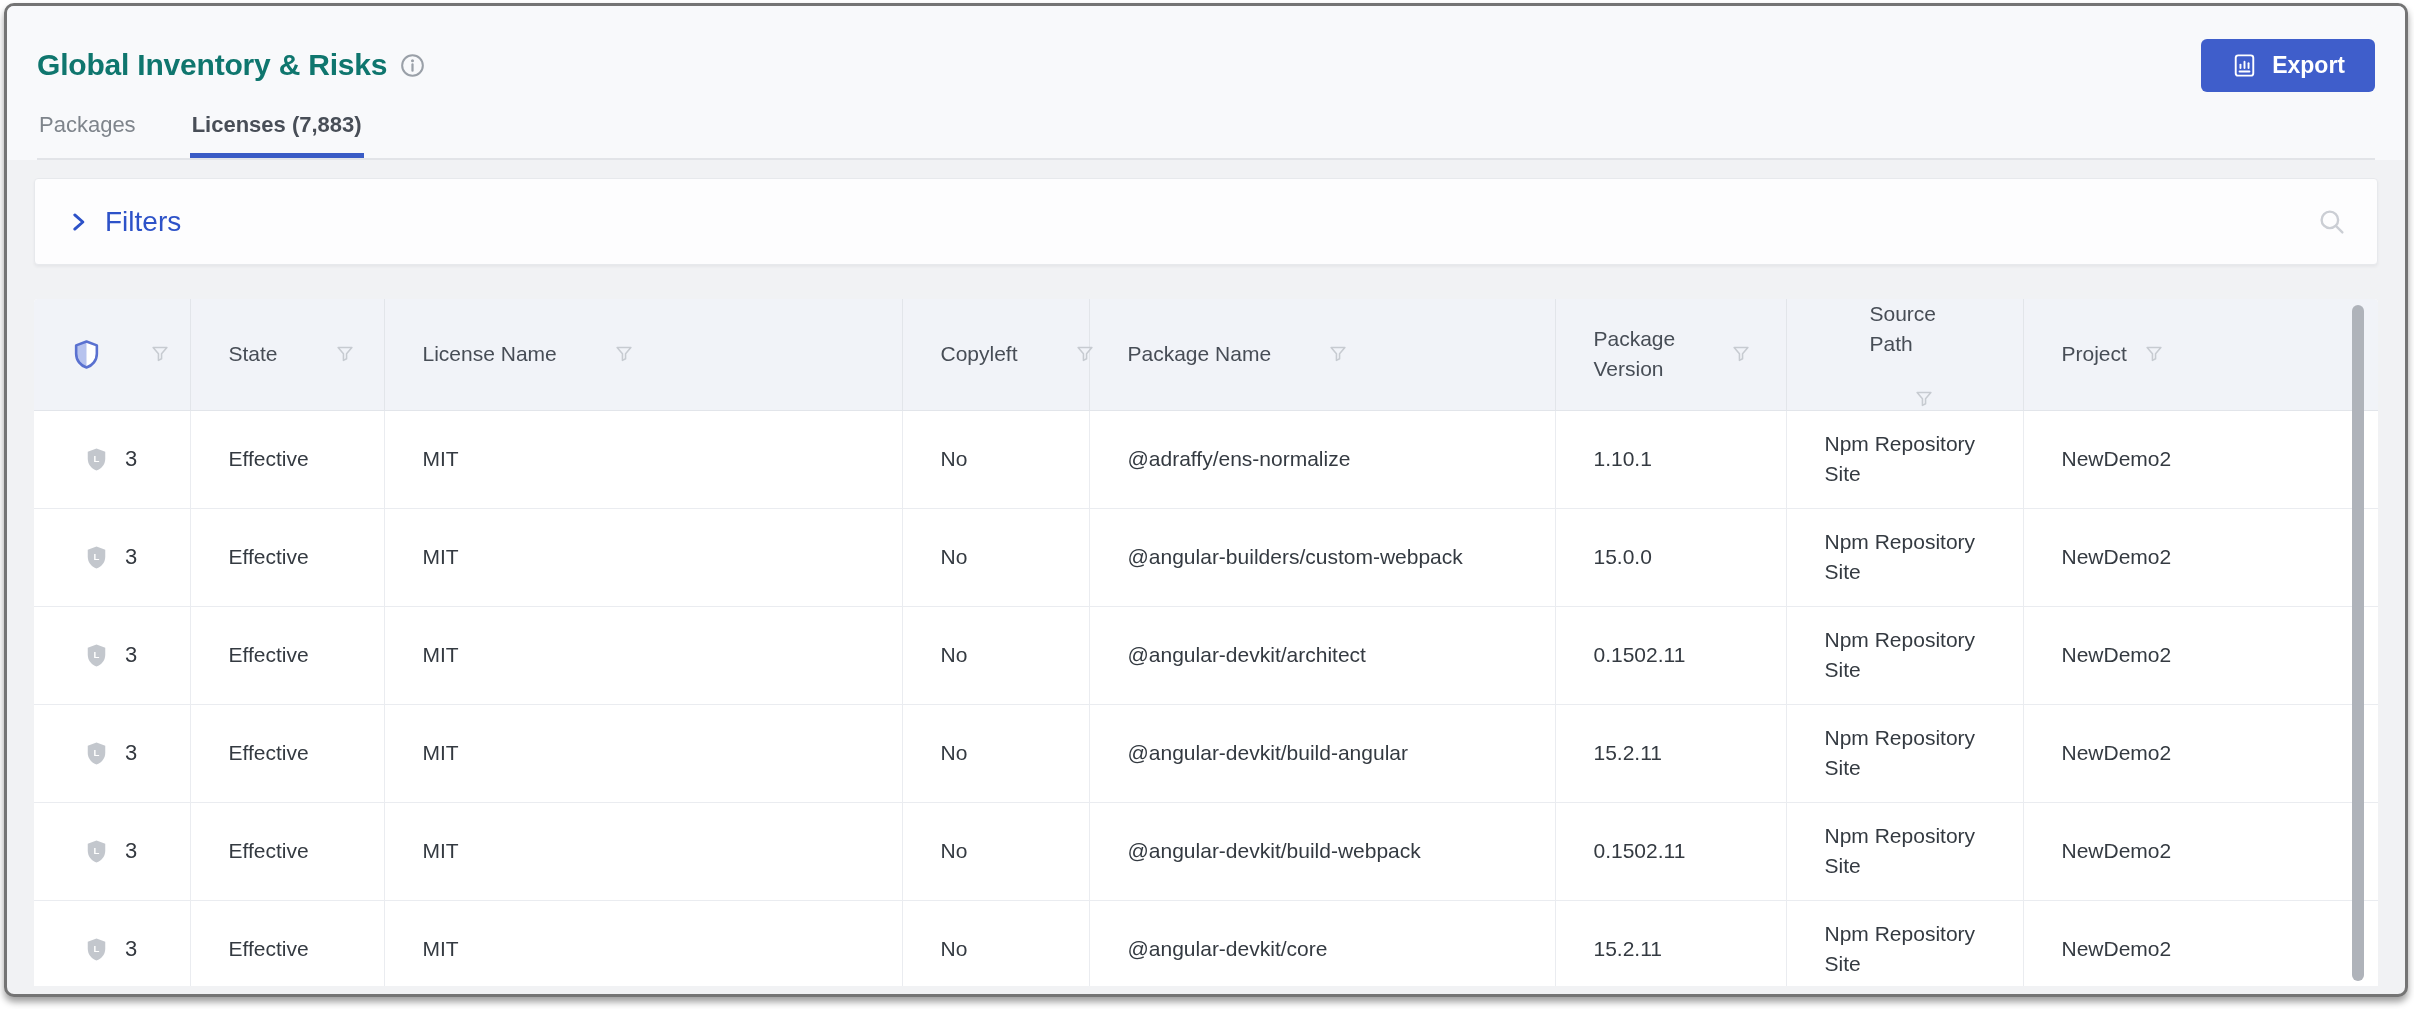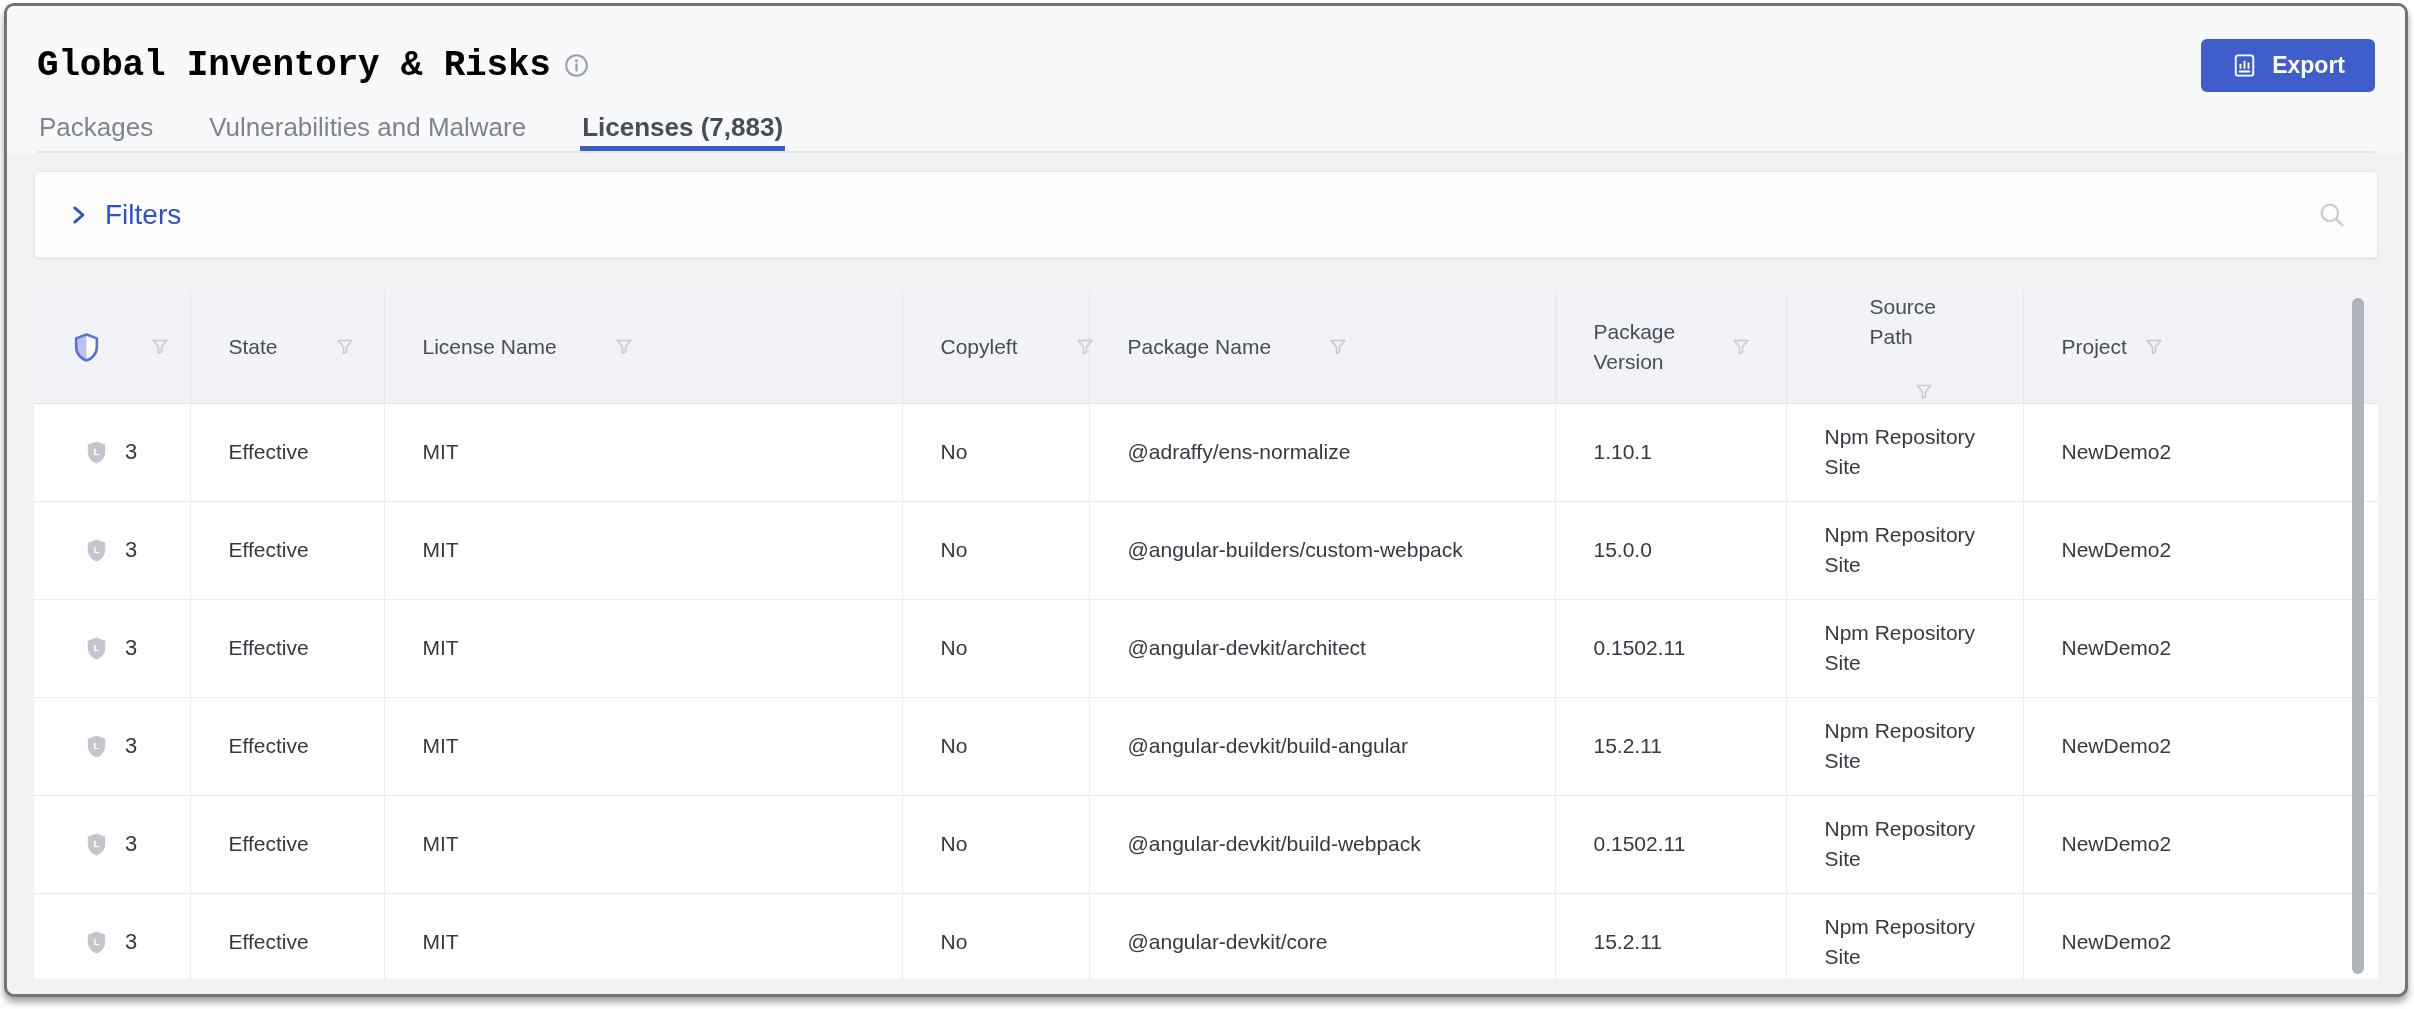--- a/index.html
+++ b/index.html
@@ -22,45 +22,44 @@
   .top {
     background: #f8f9fb;
     padding: 0 30px;
   }
   .title-row {
     display: flex; align-items: center;
     padding-top: 30px;
     height: 88px;
   }
   h1.page-title {
-    font-size: 36px; font-weight: 700; color: #000000;
+    font-size: 30px; font-weight: 700; color: #0f766e;
     letter-spacing: -0.2px;
-    font-family: Liberation Mono, monospace;
   }
   .info-icon { margin-left: 12px; display: inline-flex; }
   .export-button {
     margin-left: auto;
     display: inline-flex; align-items: center; gap: 14px;
     background: #3f5ecb;
     color: #ffffff;
     border: none; border-radius: 6px;
     height: 53px; padding: 0 30px;
     font-size: 23px; font-weight: 600;
     font-family: "Liberation Sans", sans-serif;
     cursor: pointer;
   }
   
   .tab-bar {
     display: flex; gap: 52px;
     border-bottom: 2px solid #e2e4e8;
     margin-top: 8px;
   }
   .tab {
-    font-size: 26px; font-weight: 500; color: #7e848b;
-    padding: 10px 2px 8px;
+    font-size: 22px; font-weight: 500; color: #7e848b;
+    padding: 10px 2px 20px;
     cursor: pointer;
     white-space: nowrap;
   }
   .tab.active {
     color: #484e57; font-weight: 600;
     box-shadow: inset 0 -5px 0 #3a5cc6;
   }
   
   .content { padding: 18px 27px 0; }
   .filters-bar {
@@ -153,21 +152,20 @@
             <line x1="12" y1="14.3" x2="12" y2="8.6" stroke-linecap="round"></line>
             <line x1="15.6" y1="14.3" x2="15.6" y2="10" stroke-linecap="round"></line>
             <line x1="7.6" y1="17.4" x2="16.4" y2="17.4" stroke-linecap="round"></line>
           </svg>
         </span>
         <span>Export</span>
       </button>
     </div>
     <nav class="tab-bar">
       <div class="tab">Packages</div>
-      <div class="tab">Vulnerabilities and Malware</div>
       <div class="tab active">Licenses (7,883)</div>
     </nav>
   </div>
 
   <div class="content">
 
     <div class="filters-bar">
       <div class="filters-left">
         <span class="icon">
           <svg width="26" height="26" viewBox="0 0 24 24" fill="none" stroke="#2d52c8" stroke-width="2.7" stroke-linecap="round" stroke-linejoin="round">

